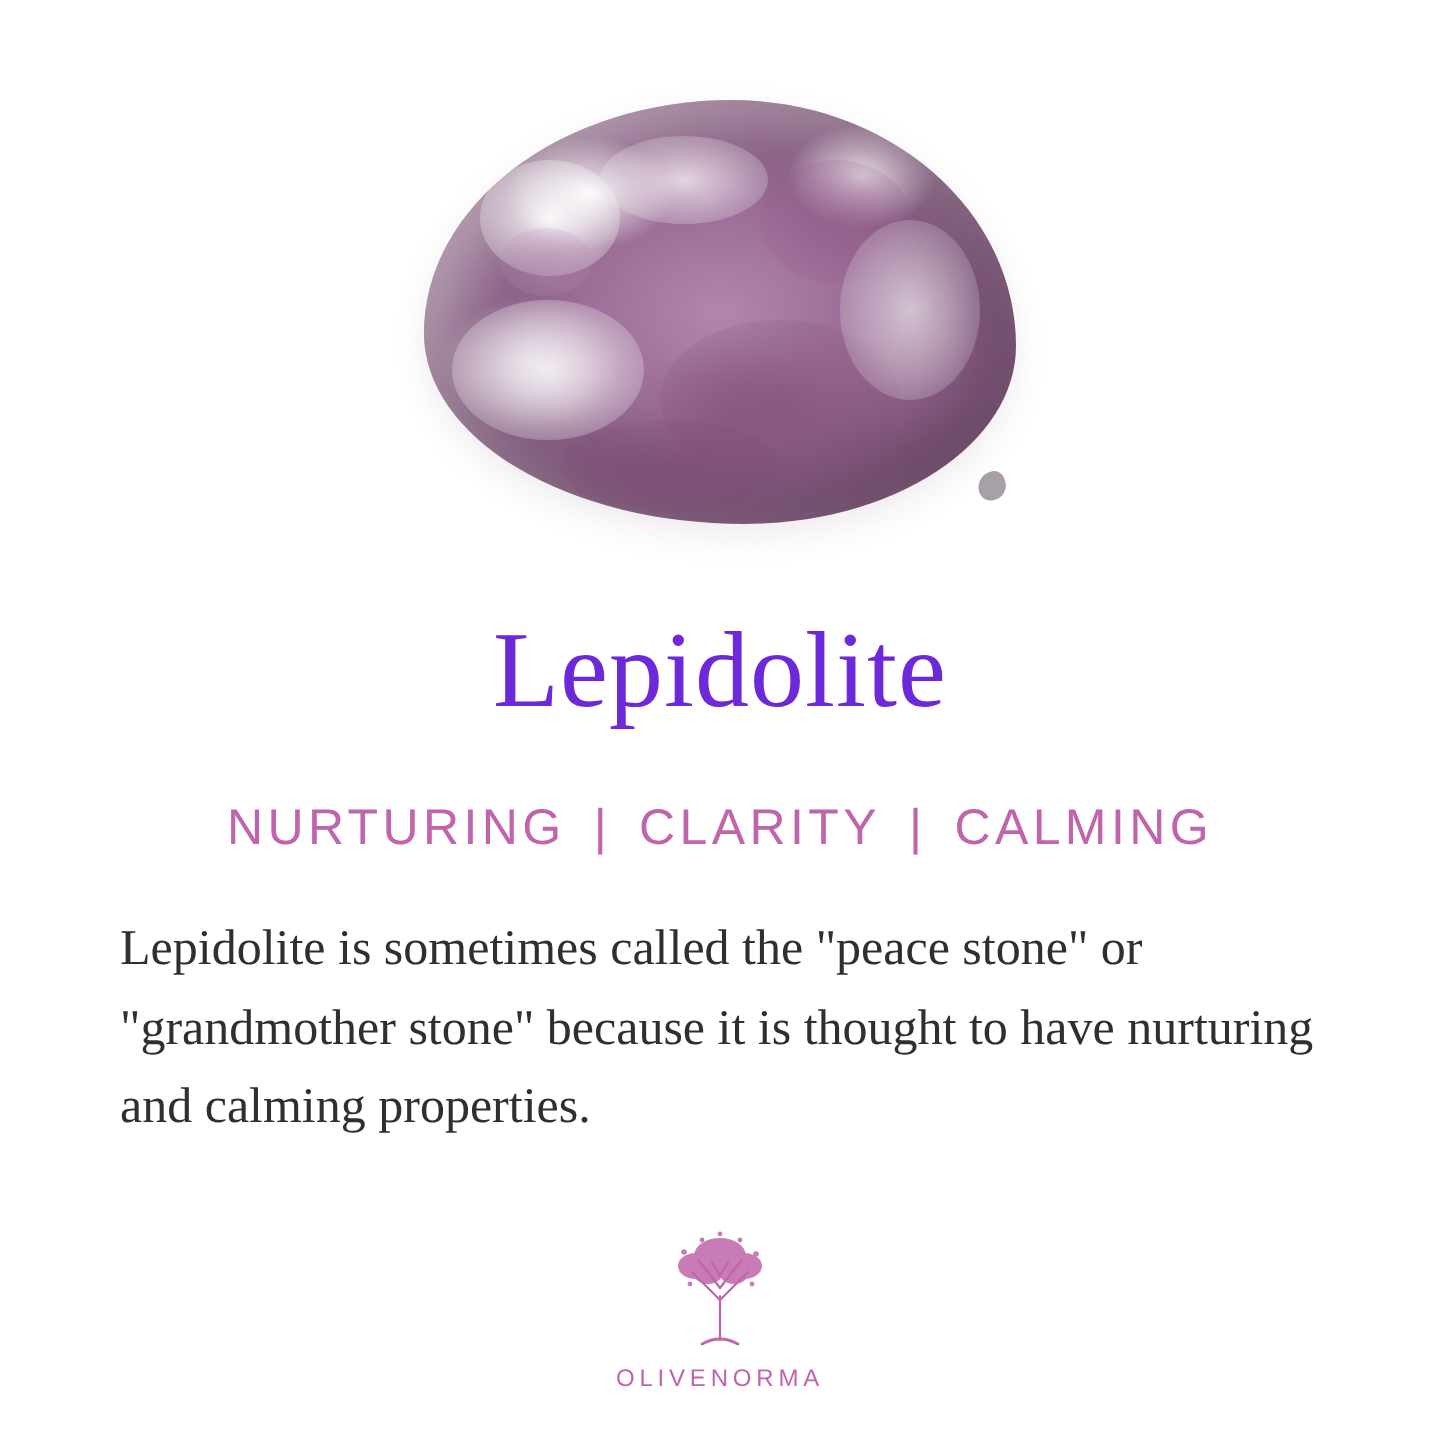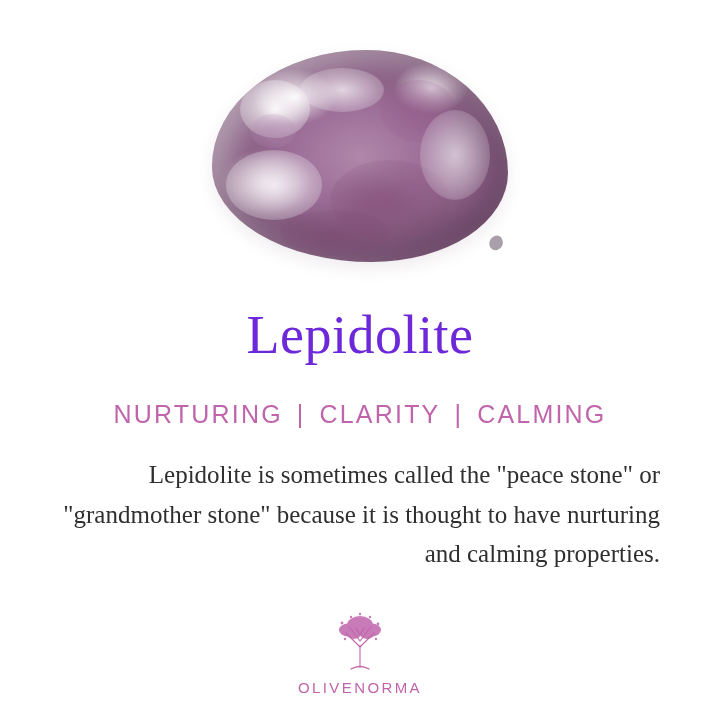--- a/index.html
+++ b/index.html
@@ -95,21 +95,21 @@
   }
   .kw { color: #c065ab; }
   .kw-sep {
     color: #c065ab;
     padding: 0 14px;
     font-size: 25px;
   }
   .desc {
     margin-top: 26px;
     width: 600px;
-    text-align: right;
+    text-align: left;
     font-family: "Liberation Serif", serif;
     font-size: 25px;
     line-height: 1.58;
     color: #2f2f30;
   }
 
   
   .logo-wrap {
     position: absolute;
     left: 0;
@@ -120,21 +120,21 @@
     align-items: center;
   }
   .logo-mark {
     width: 66px;
     height: 62px;
     display: block;
   }
   .logo-text {
     margin-top: 6px;
     font-family: "Liberation Sans", sans-serif;
-    font-size: 15px;
+    font-size: 12px;
     letter-spacing: 2.4px;
     color: #c065ab;
     text-align: right;
   }
 </style>
 </head>
 <body>
 
 <div class="card">
 

